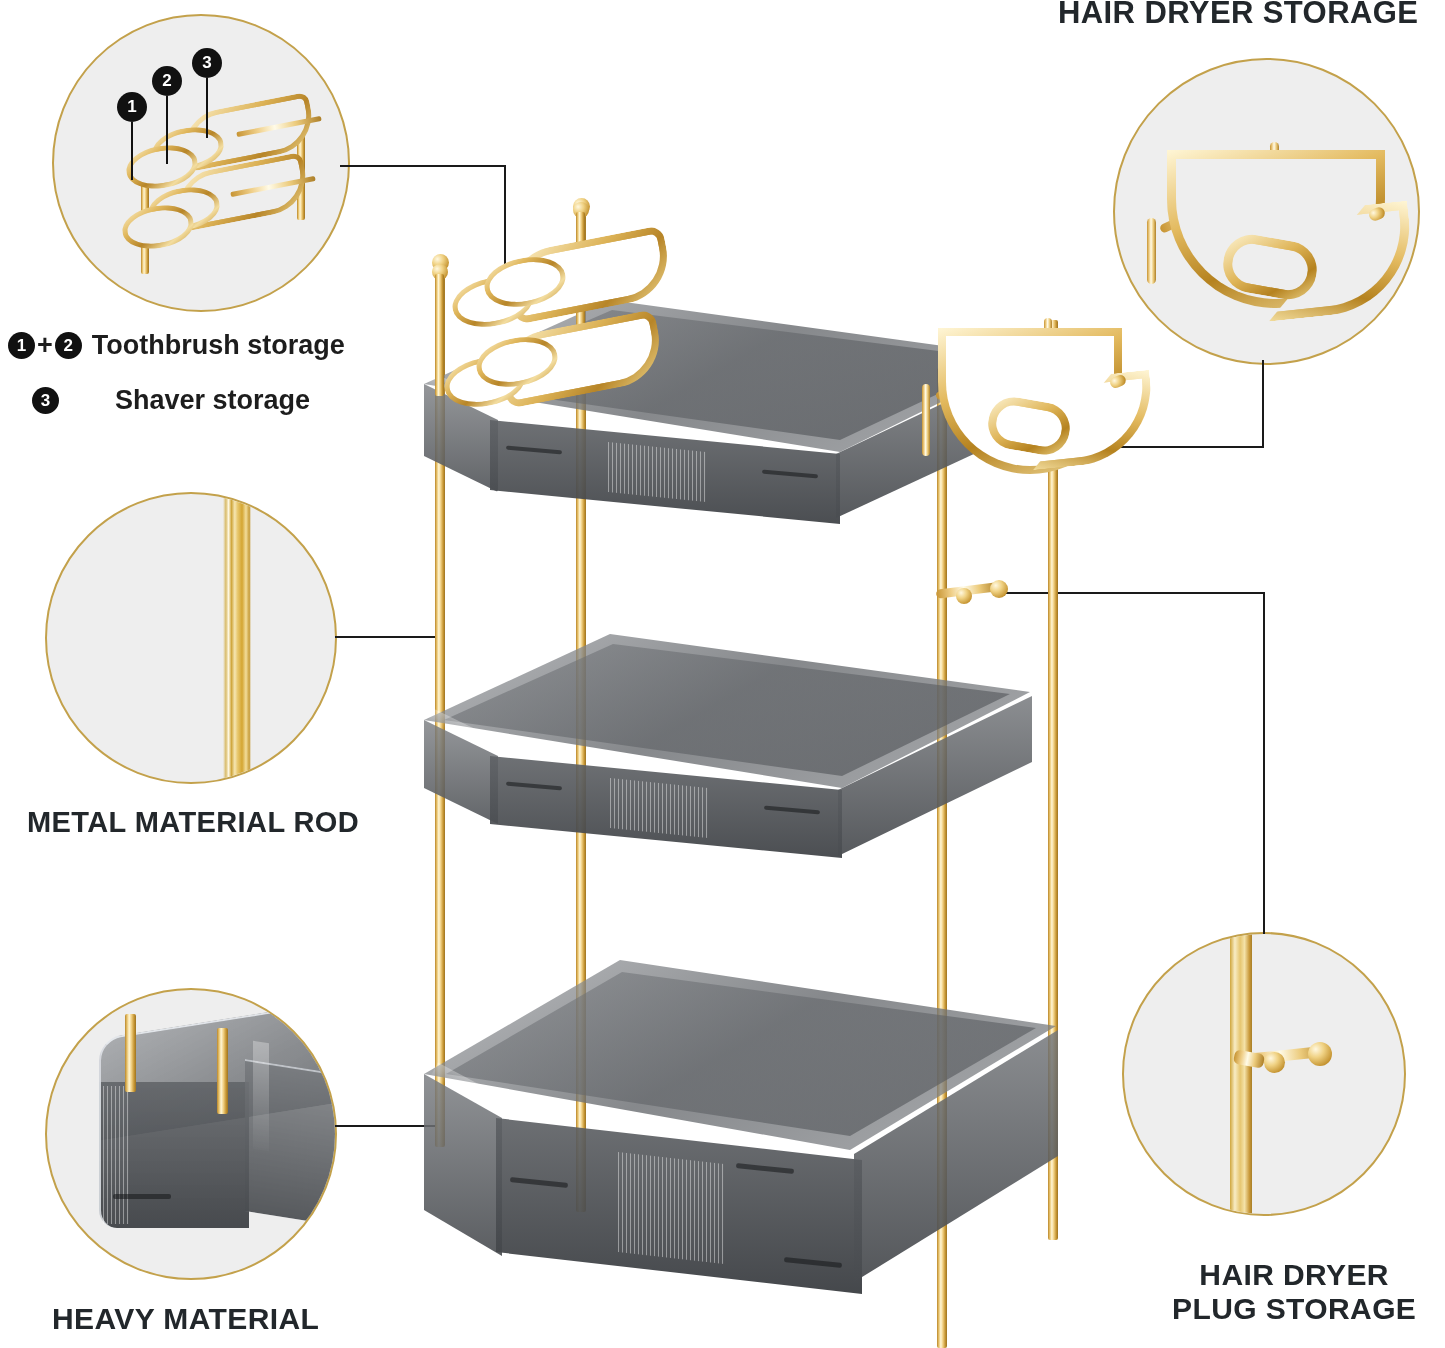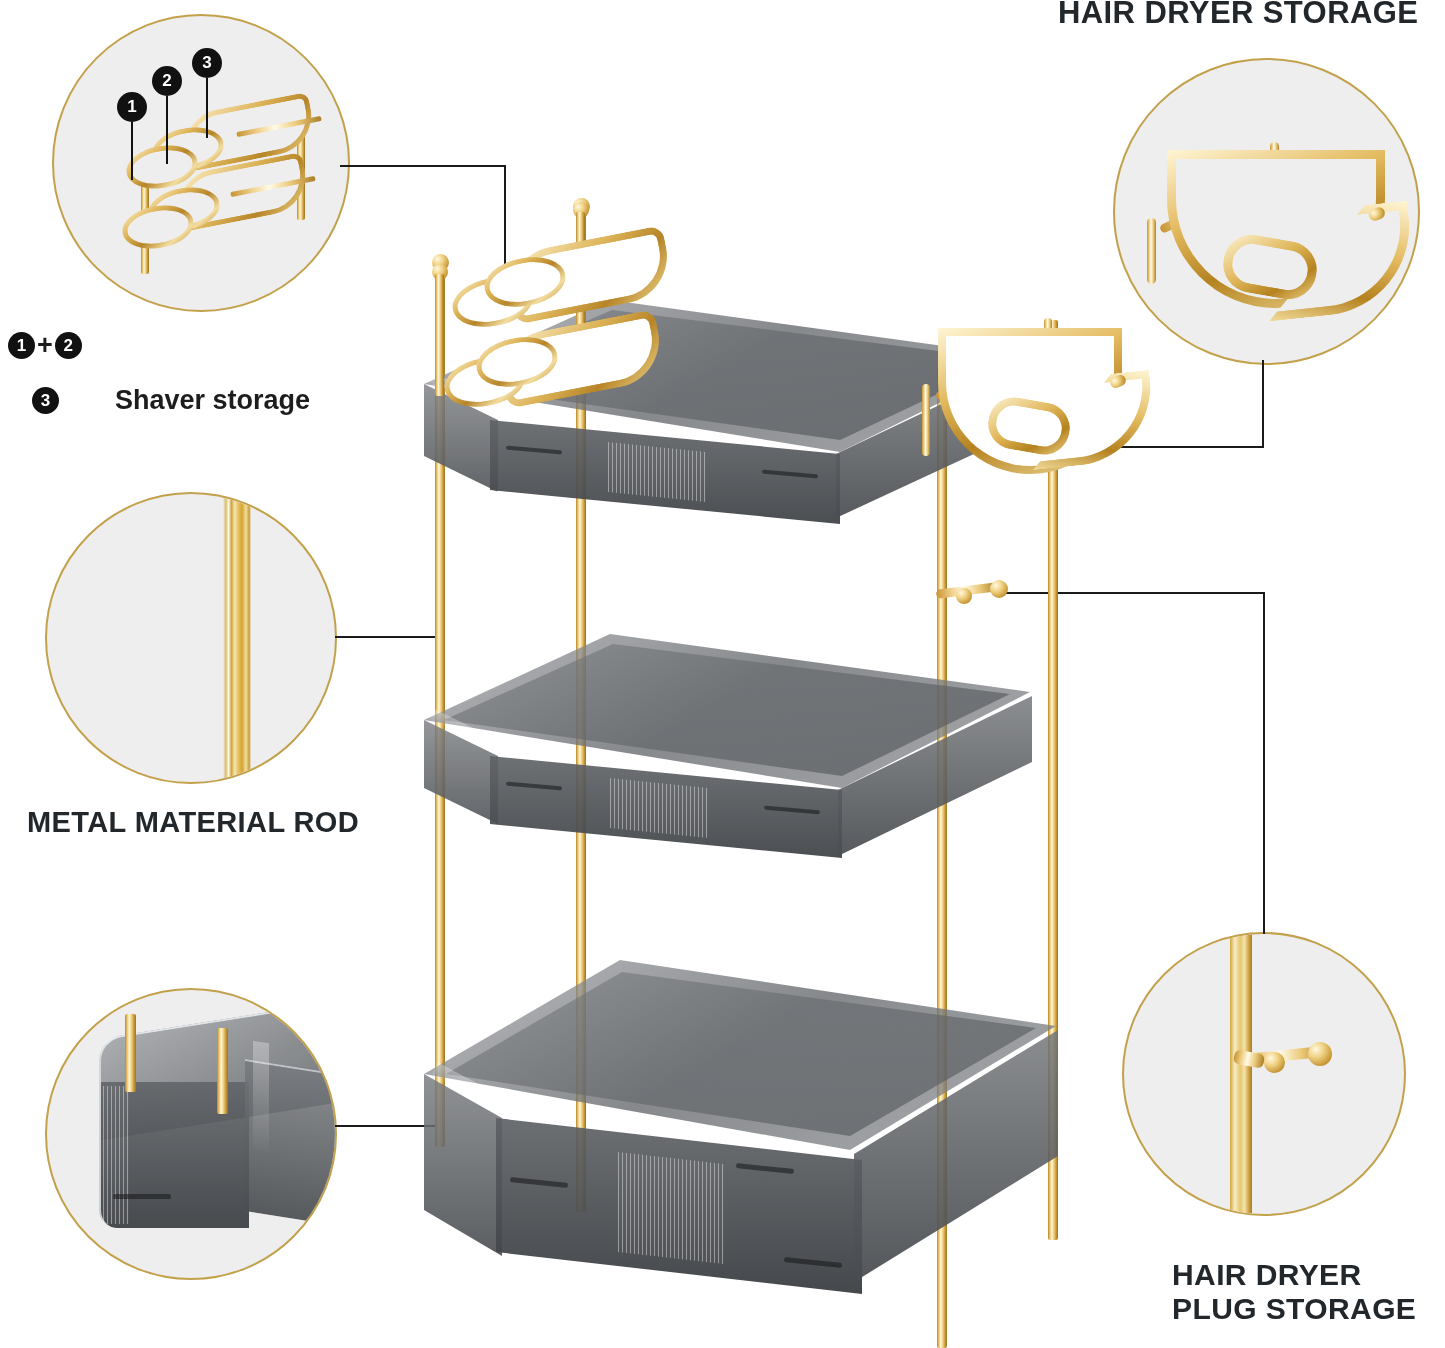--- a/index.html
+++ b/index.html
@@ -193,20 +193,21 @@
     </div>
   </div>
 
   <div class="conn-h" style="left:340px; top:165px; width:166px;"></div>
   <div class="conn-v" style="left:504px; top:165px; height:105px;"></div>
 
   <div class="legend-row" style="left:8px; top:330px; font-size:27px;">
     <span class="num-badge" style="width:27px;height:27px;font-size:17px;">1</span>
     <span class="plus-sign">+</span>
     <span class="num-badge" style="width:27px;height:27px;font-size:17px;">2</span>
+    <span class="legend-text">Toothbrush storage</span>
   </div>
 
   <div class="legend-row" style="left:32px; top:385px; font-size:27px;">
     <span class="num-badge" style="width:27px;height:27px;font-size:17px;">3</span>
     <span class="legend-text" style="margin-left:56px;">Shaver storage</span>
   </div>
 
   <div class="label-caps" style="left:1058px; top:-4px; font-size:31px;">HAIR DRYER STORAGE</div>
 
   <div class="callout-circle" style="left:1113px; top:58px; width:307px; height:307px;">
@@ -277,37 +278,38 @@
     <div class="ribs" style="left:56px; top:96px; width:26px; height:138px;"></div>
     <div class="gloss" style="left:206px; top:52px; width:16px; height:108px; transform:skewY(9deg);"></div>
 
     <div class="rod" style="left:78px; top:24px; width:11px; height:78px;"></div>
     <div class="rod" style="left:170px; top:38px; width:11px; height:86px;"></div>
     <div class="notch" style="left:66px; top:204px; width:58px; height:5px;"></div>
   </div>
 
   <div class="conn-h" style="left:335px; top:1125px; width:104px;"></div>
 
+  <div class="label-caps" style="left:52px; top:1302px; font-size:30px;">HEAVY MATERIAL</div>
 
   <div class="callout-circle" style="left:1122px; top:932px; width:284px; height:284px;">
 
     <div style="position:absolute; left:106px; top:-4px; width:22px; height:292px;
                 background: linear-gradient(to right,
                   #cfa63c 0%, #f8ecc4 22%, #e6c670 46%, #f4e2a8 66%, #c9993a 88%, #a87f27 100%);"></div>
 
     <div class="rod-soft" style="left:118px; top:116px; width:84px; height:11px; border-radius:6px; transform:rotate(-6deg);"></div>
     <div class="knob" style="left:140px; top:118px; width:21px; height:21px;"></div>
     <div class="knob" style="left:184px; top:108px; width:24px; height:24px;"></div>
     <div class="rod-soft" style="left:110px; top:118px; width:30px; height:14px; border-radius:5px; transform:rotate(10deg);"></div>
   </div>
 
   <div class="conn-v" style="left:1263px; top:592px; height:342px;"></div>
   <div class="conn-h" style="left:1003px; top:592px; width:262px;"></div>
 
-  <div class="label-caps" style="left:1172px; top:1258px; font-size:30px; text-align:left;">HAIR DRYER
+  <div class="label-caps" style="left:1172px; top:1258px; font-size:30px; text-align:center;">HAIR DRYER
 PLUG STORAGE</div>
 
   <div style="position:absolute; left:410px; top:190px; width:700px; height:1120px;">
 
     <div class="rod" style="left:25px; top:77px; width:10px; height:880px;"></div>
     <div class="rod" style="left:638px; top:130px; width:10px; height:920px;"></div>
     <div class="rod" style="left:166px; top:22px; width:10px; height:1000px;"></div>
     <div class="rod" style="left:527px; top:178px; width:10px; height:980px;"></div>
 
     <div class="knob" style="left:163px; top:8px; width:17px; height:17px;"></div>

